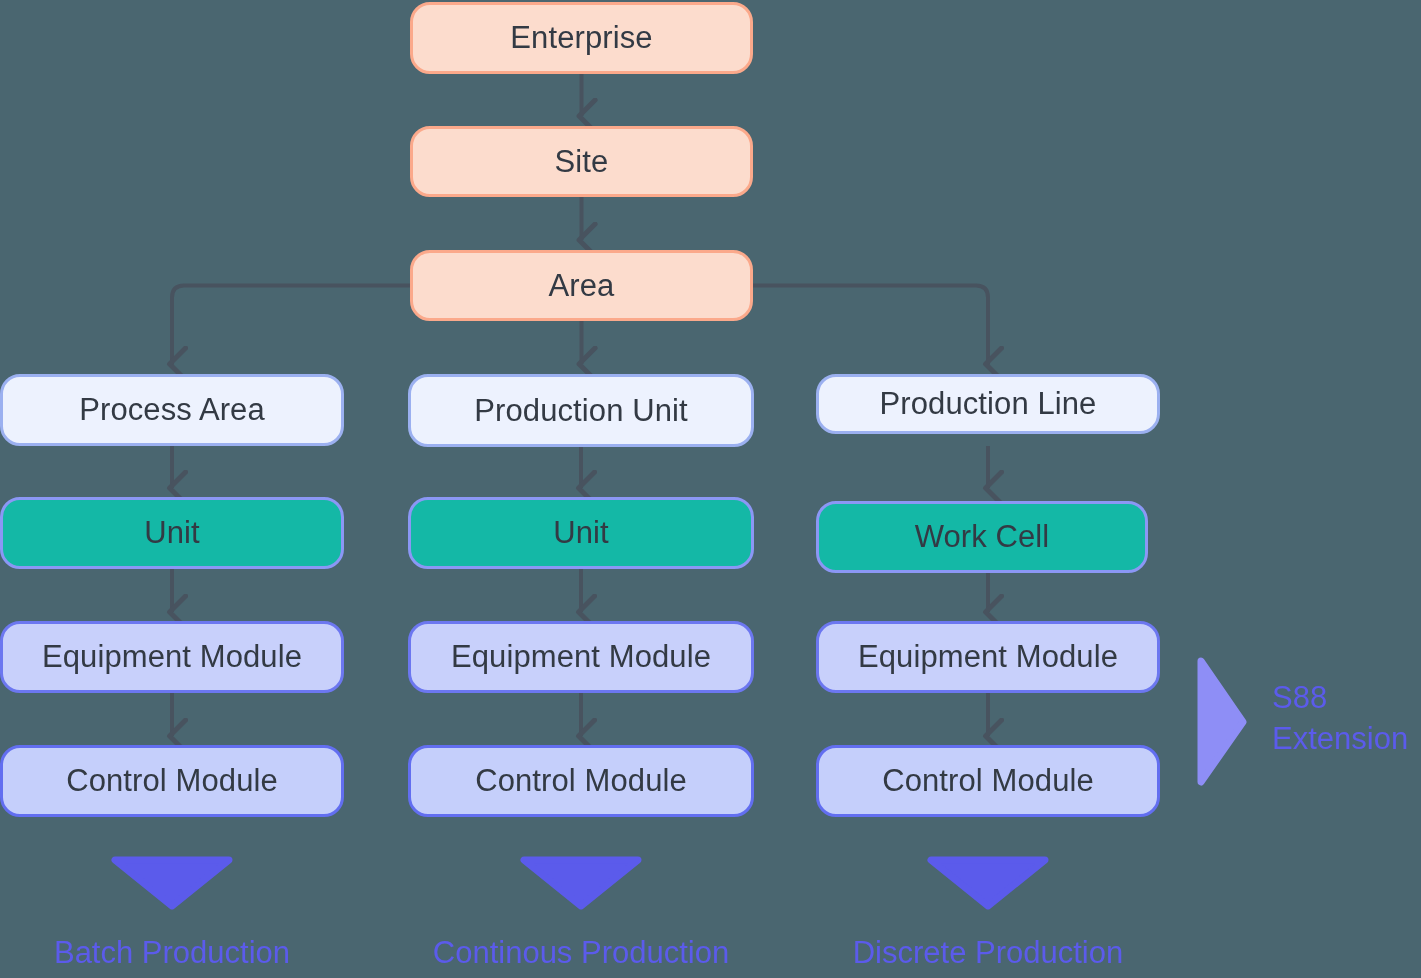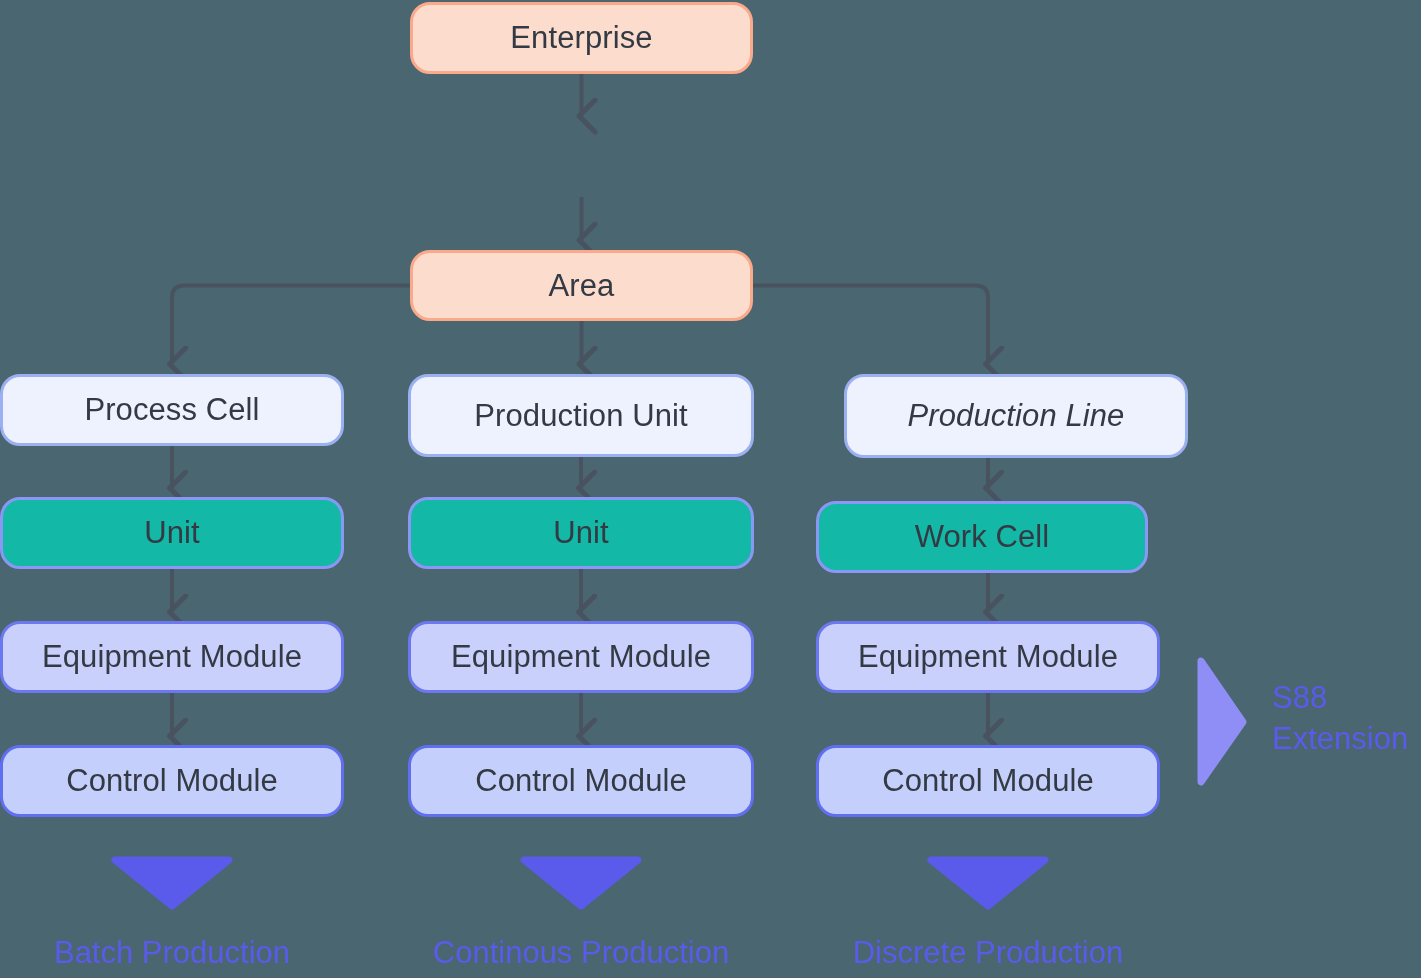--- a/index.html
+++ b/index.html
@@ -110,51 +110,54 @@
     <path d="M115,860 L229,860 L172,906 Z" fill="#5b5beb" stroke="#5b5beb" stroke-width="7" stroke-linejoin="round"></path>
     <path d="M524,860 L638,860 L581,906 Z" fill="#5b5beb" stroke="#5b5beb" stroke-width="7" stroke-linejoin="round"></path>
     <path d="M931,860 L1045,860 L988,906 Z" fill="#5b5beb" stroke="#5b5beb" stroke-width="7" stroke-linejoin="round"></path>
 
     <path d="M1201,661 L1243,722 L1201,782 Z" fill="#8e8ef6" stroke="#8e8ef6" stroke-width="7" stroke-linejoin="round"></path>
   </svg>
 
   <div class="node node-tier-top" style="left:410px;top:2px;width:343px;height:72px;">
     <span>Enterprise</span>
   </div>
+  <div class="node node-tier-top" style="left:410px;top:126px;width:343px;height:71px;">
+    <span>Site</span>
+  </div>
   <div class="node node-tier-top" style="left:410px;top:250px;width:343px;height:71px;">
     <span>Area</span>
   </div>
 
   <div class="node node-tier-1" style="left:0px;top:374px;width:344px;height:72px;">
-    <span>Process Cell</span>
+    <span>Process Area</span>
   </div>
   <div class="node node-tier-2" style="left:0px;top:497px;width:344px;height:72px;">
     <span>Unit</span>
   </div>
   <div class="node node-tier-3" style="left:0px;top:621px;width:344px;height:72px;">
     <span>Equipment Module</span>
   </div>
   <div class="node node-tier-4" style="left:0px;top:745px;width:344px;height:72px;">
     <span>Control Module</span>
   </div>
 
-  <div class="node node-tier-1" style="left:408px;top:374px;width:346px;height:83px;">
+  <div class="node node-tier-1" style="left:408px;top:374px;width:346px;height:73px;">
     <span>Production Unit</span>
   </div>
   <div class="node node-tier-2" style="left:408px;top:497px;width:346px;height:72px;">
     <span>Unit</span>
   </div>
   <div class="node node-tier-3" style="left:408px;top:621px;width:346px;height:72px;">
     <span>Equipment Module</span>
   </div>
   <div class="node node-tier-4" style="left:408px;top:745px;width:346px;height:72px;">
     <span>Control Module</span>
   </div>
 
-  <div class="node node-tier-1" style="left:844px;top:374px;width:344px;height:84px;font-style:italic;">
+  <div class="node node-tier-1" style="left:816px;top:374px;width:344px;height:60px;">
     <span>Production Line</span>
   </div>
   <div class="node node-tier-2" style="left:816px;top:501px;width:332px;height:72px;">
     <span>Work Cell</span>
   </div>
   <div class="node node-tier-3" style="left:816px;top:621px;width:344px;height:72px;">
     <span>Equipment Module</span>
   </div>
   <div class="node node-tier-4" style="left:816px;top:745px;width:344px;height:72px;">
     <span>Control Module</span>

